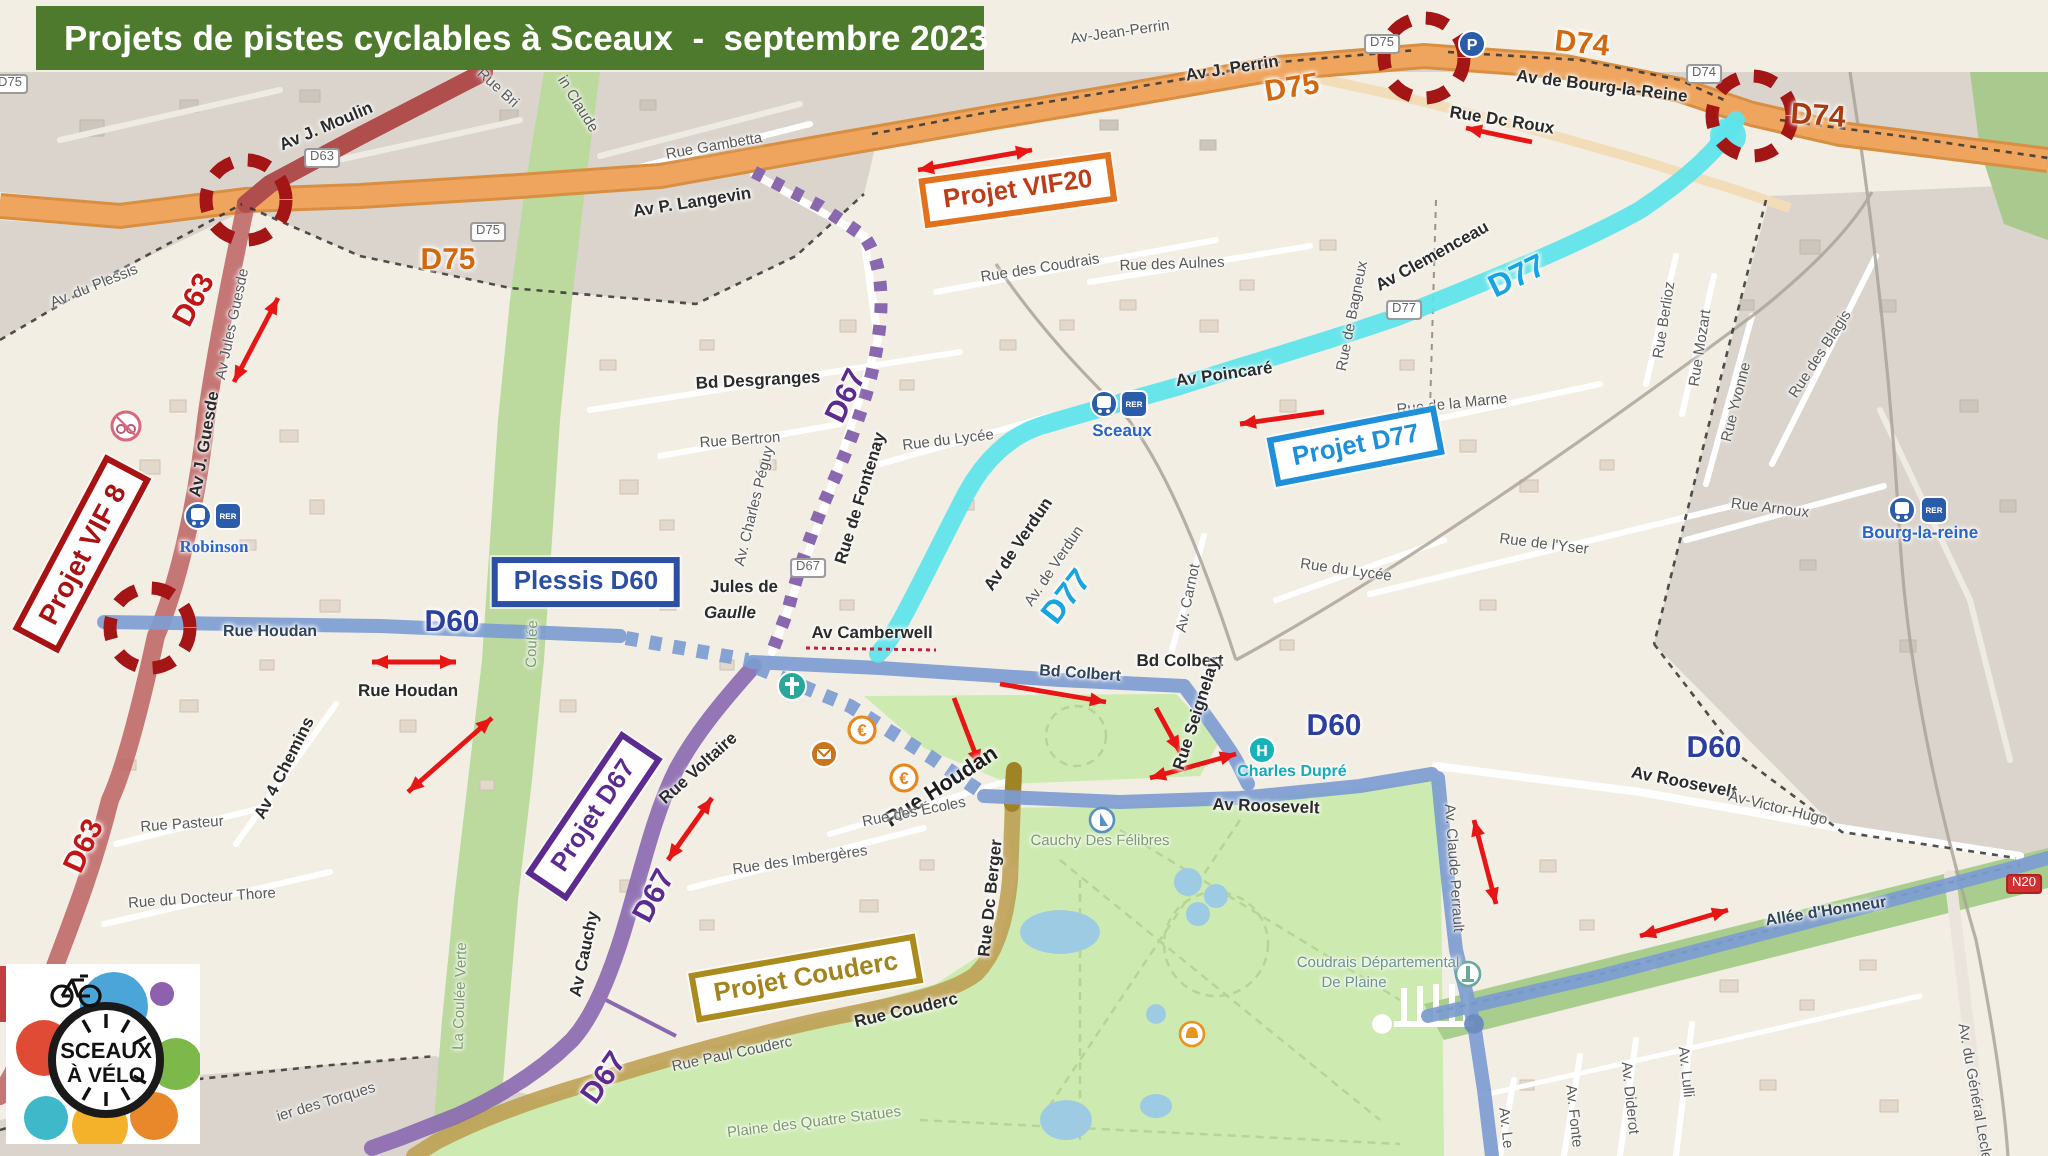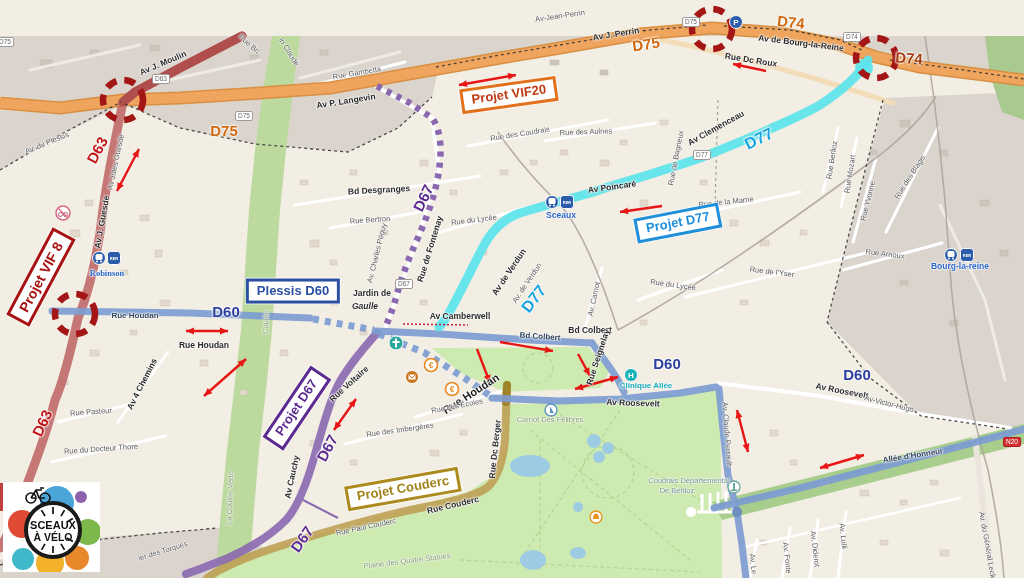--- a/index.html
+++ b/index.html
@@ -458,23 +458,23 @@
       <span class="lbl sts" style="left: 772px; top: 272px; transform: translate(-50%, -50%) rotate(7deg);">Rue de l'Yser</span>
       <span class="lbl sts" style="left: 673px; top: 285px; transform: translate(-50%, -50%) rotate(8deg);">Rue du Lycée</span>
       <span class="lbl sts" style="left: 594px; top: 299px; transform: translate(-50%, -50%) rotate(-78deg);">Av. Carnot</span>
       <span class="lbl st" style="left: 509px; top: 272px; transform: translate(-50%, -50%) rotate(-56deg);">Av de Verdun</span>
       <span class="lbl sts" style="left: 527px; top: 283px; transform: translate(-50%, -50%) rotate(-56deg);">Av. de Verdun</span>
       <span class="lbl son" style="left: 135px; top: 316px; transform: translate(-50%, -50%) rotate(0deg);">Rue Houdan</span>
       <span class="lbl st" style="left: 204px; top: 345px; transform: translate(-50%, -50%) rotate(0deg);">Rue Houdan</span>
       <span class="lbl st" style="left: 142px; top: 384px; transform: translate(-50%, -50%) rotate(-63deg);">Av 4 Chemins</span>
       <span class="lbl sts" style="left: 91px; top: 412px; transform: translate(-50%, -50%) rotate(-4deg);">Rue Pasteur</span>
       <span class="lbl sts" style="left: 101px; top: 449px; transform: translate(-50%, -50%) rotate(-4deg);">Rue du Docteur Thore</span>
-      <span class="lbl st" style="left: 372px; top: 293px; transform: translate(-50%, -50%) rotate(0deg);">Jardin de</span>
+      <span class="lbl st" style="left: 372px; top: 293px; transform: translate(-50%, -50%) rotate(0deg);">Jules de</span>
       <span class="lbl st" style="left: 365px; top: 306px; transform: translate(-50%, -50%) rotate(0deg); font-style: italic;">Gaulle</span>
-      <span class="lbl st" style="left: 460px; top: 316px; transform: translate(-50%, -50%) rotate(0deg);">Av Camberwell</span>
+      <span class="lbl st" style="left: 436px; top: 316px; transform: translate(-50%, -50%) rotate(0deg);">Av Camberwell</span>
       <span class="lbl st" style="left: 349px; top: 384px; transform: translate(-50%, -50%) rotate(-42deg);">Rue Voltaire</span>
       <span class="lbl son" style="left: 540px; top: 337px; transform: translate(-50%, -50%) rotate(4deg);">Bd Colbert</span>
       <span class="lbl st" style="left: 590px; top: 330px; transform: translate(-50%, -50%) rotate(0deg);">Bd Colbert</span>
       <span class="lbl st" style="left: 598px; top: 357px; transform: translate(-50%, -50%) rotate(-72deg);">Rue Seignelay</span>
       <span class="lbl stb" style="left: 471px; top: 394px; transform: translate(-50%, -50%) rotate(-33deg);">Rue Houdan</span>
       <span class="lbl sts" style="left: 457px; top: 406px; transform: translate(-50%, -50%) rotate(-11deg);">Rue des Écoles</span>
       <span class="lbl sts" style="left: 400px; top: 430px; transform: translate(-50%, -50%) rotate(-8deg);">Rue des Imbergères</span>
       <span class="lbl st" style="left: 292px; top: 477px; transform: translate(-50%, -50%) rotate(-78deg);">Av Cauchy</span>
       <span class="lbl st" style="left: 495px; top: 449px; transform: translate(-50%, -50%) rotate(-84deg);">Rue Dc Berger</span>
       <span class="lbl st" style="left: 453px; top: 505px; transform: translate(-50%, -50%) rotate(-13deg);">Rue Couderc</span>
@@ -485,44 +485,45 @@
       <span class="lbl son" style="left: 913px; top: 456px; transform: translate(-50%, -50%) rotate(-9deg);">Allée d'Honneur</span>
       <span class="lbl sts" style="left: 727px; top: 434px; transform: translate(-50%, -50%) rotate(86deg);">Av. Claude Perrault</span>
       <span class="lbl sts" style="left: 753px; top: 564px; transform: translate(-50%, -50%) rotate(84deg);">Av. Le</span>
       <span class="lbl sts" style="left: 787px; top: 558px; transform: translate(-50%, -50%) rotate(84deg);">Av. Fonte</span>
       <span class="lbl sts" style="left: 815px; top: 549px; transform: translate(-50%, -50%) rotate(84deg);">Av. Diderot</span>
       <span class="lbl sts" style="left: 843px; top: 536px; transform: translate(-50%, -50%) rotate(84deg);">Av. Lulli</span>
       <span class="lbl sts" style="left: 988px; top: 549px; transform: translate(-50%, -50%) rotate(80deg);">Av. du Général Leclerc</span>
       <span class="lbl ar" style="left: 407px; top: 561px; transform: translate(-50%, -50%) rotate(-7deg);">Plaine des Quatre Statues</span>
       <span class="lbl ar" style="left: 230px; top: 498px; transform: translate(-50%, -50%) rotate(-88deg);">La Coulée Verte</span>
       <span class="lbl ar" style="left: 266px; top: 322px; transform: translate(-50%, -50%) rotate(-88deg);">Coulée</span>
-      <span class="lbl ar" style="left: 550px; top: 420px; transform: translate(-50%, -50%) rotate(0deg);">Carnot Des Félibres</span>
+      <span class="lbl ar" style="left: 550px; top: 420px; transform: translate(-50%, -50%) rotate(0deg);">Cauchy Des Félibres</span>
       <span class="lbl art" style="left: 689px; top: 481px; transform: translate(-50%, -50%) rotate(0deg);">Coudrais Départemental</span>
-      <span class="lbl art" style="left: 677px; top: 491px; transform: translate(-50%, -50%) rotate(0deg);">De Berlioz</span>
+      <span class="lbl art" style="left: 677px; top: 491px; transform: translate(-50%, -50%) rotate(0deg);">De Plaine</span>
       <span class="lbl sts" style="left: 163px; top: 551px; transform: translate(-50%, -50%) rotate(-17deg);">ier des Torques</span>
       <span class="lbl stn" style="left: 107px; top: 273px; transform: translate(-50%, -50%) rotate(0deg); font-family: Liberation Serif, serif;">Robinson</span>
       <span class="lbl stn" style="left: 561px; top: 215px; transform: translate(-50%, -50%) rotate(0deg);">Sceaux</span>
       <span class="lbl stn" style="left: 960px; top: 266px; transform: translate(-50%, -50%) rotate(0deg);">Bourg-la-reine</span>
-      <span class="lbl stt" style="left: 646px; top: 386px; transform: translate(-50%, -50%) rotate(0deg);">Clinique Allée</span>
+      <span class="lbl stt" style="left: 646px; top: 386px; transform: translate(-50%, -50%) rotate(0deg);">Charles Dupré</span>
       <span class="shield" style="left: 161px; top: 79px; transform: translate(-50%, -50%);">D63</span>
       <span class="shield" style="left: 244px; top: 116px; transform: translate(-50%, -50%);">D75</span>
       <span class="shield" style="left: 5px; top: 42px; transform: translate(-50%, -50%);">D75</span>
       <span class="shield" style="left: 691px; top: 22px; transform: translate(-50%, -50%);">D75</span>
       <span class="shield" style="left: 852px; top: 37px; transform: translate(-50%, -50%);">D74</span>
       <span class="shield" style="left: 702px; top: 155px; transform: translate(-50%, -50%);">D77</span>
       <span class="shield" style="left: 404px; top: 284px; transform: translate(-50%, -50%);">D67</span>
       <span class="shield shield-red" style="left: 1012px; top: 442px; transform: translate(-50%, -50%);">N20</span>
       <div class="proj p-orange" style="left: 509px; top: 95px; transform: translate(-50%, -50%) rotate(-8deg);">Projet VIF20</div>
       <div class="proj p-cyan" style="left: 678px; top: 223px; transform: translate(-50%, -50%) rotate(-11deg);">Projet D77</div>
       <div class="proj p-blue" style="left: 293px; top: 291px; transform: translate(-50%, -50%) rotate(0deg);">Plessis D60</div>
       <div class="proj p-darkred" style="left: 41px; top: 277px; transform: translate(-50%, -50%) rotate(-62deg);">Projet VIF 8</div>
       <div class="proj p-purple" style="left: 297px; top: 408px; transform: translate(-50%, -50%) rotate(-56deg);">Projet D67</div>
       <div class="proj p-gold" style="left: 403px; top: 489px; transform: translate(-50%, -50%) rotate(-10deg);">Projet Couderc</div>
     </div>
 
+<div id="titlebar">Projets de pistes cyclables à Sceaux  -  septembre 2023</div>
 
 <div id="logo">
   <svg width="97" height="90" viewBox="0 0 97 90" xmlns="http://www.w3.org/2000/svg">
     <g>
       <circle cx="19" cy="42" r="14" fill="#e04b35"></circle>
       <circle cx="54" cy="21" r="17" fill="#4ba5d9"></circle>
       <circle cx="78" cy="15" r="6" fill="#8e61ae"></circle>
       <circle cx="20" cy="77" r="11" fill="#3fb9c9"></circle>
       <circle cx="47" cy="81" r="14" fill="#f3b229"></circle>
       <circle cx="74" cy="76" r="12" fill="#e8882b"></circle>

